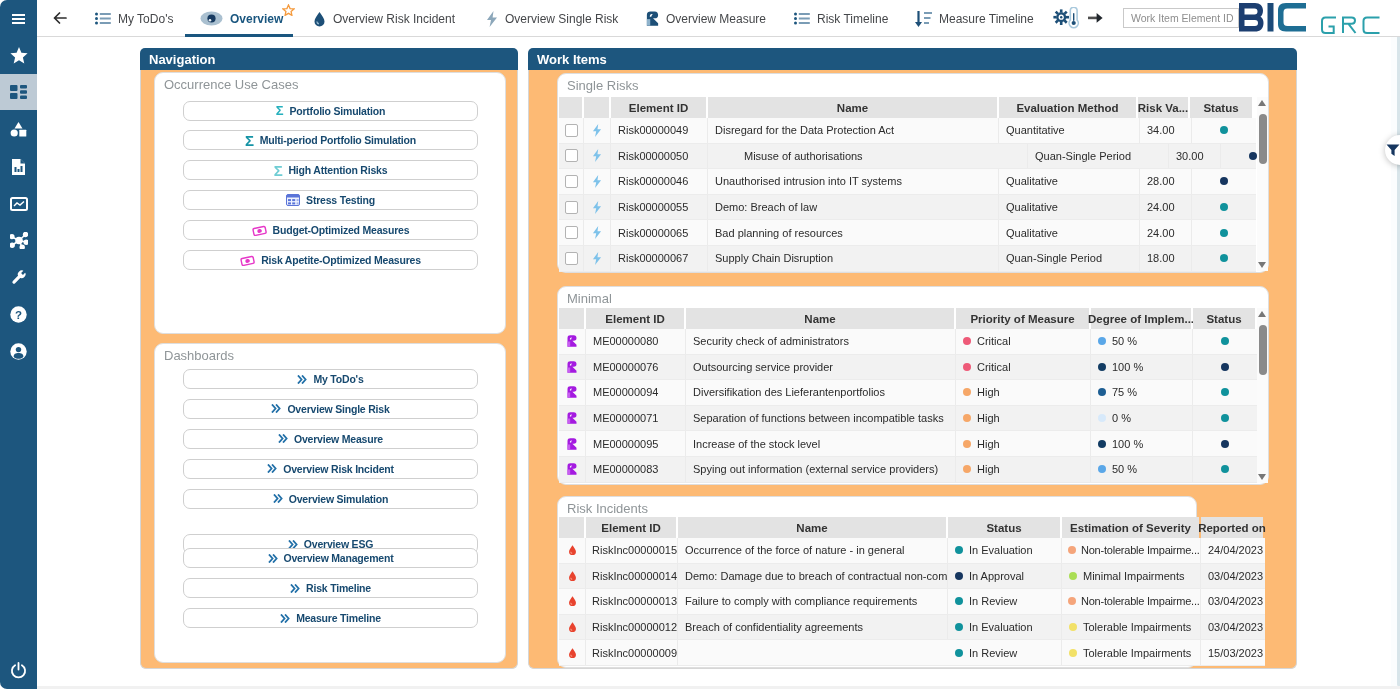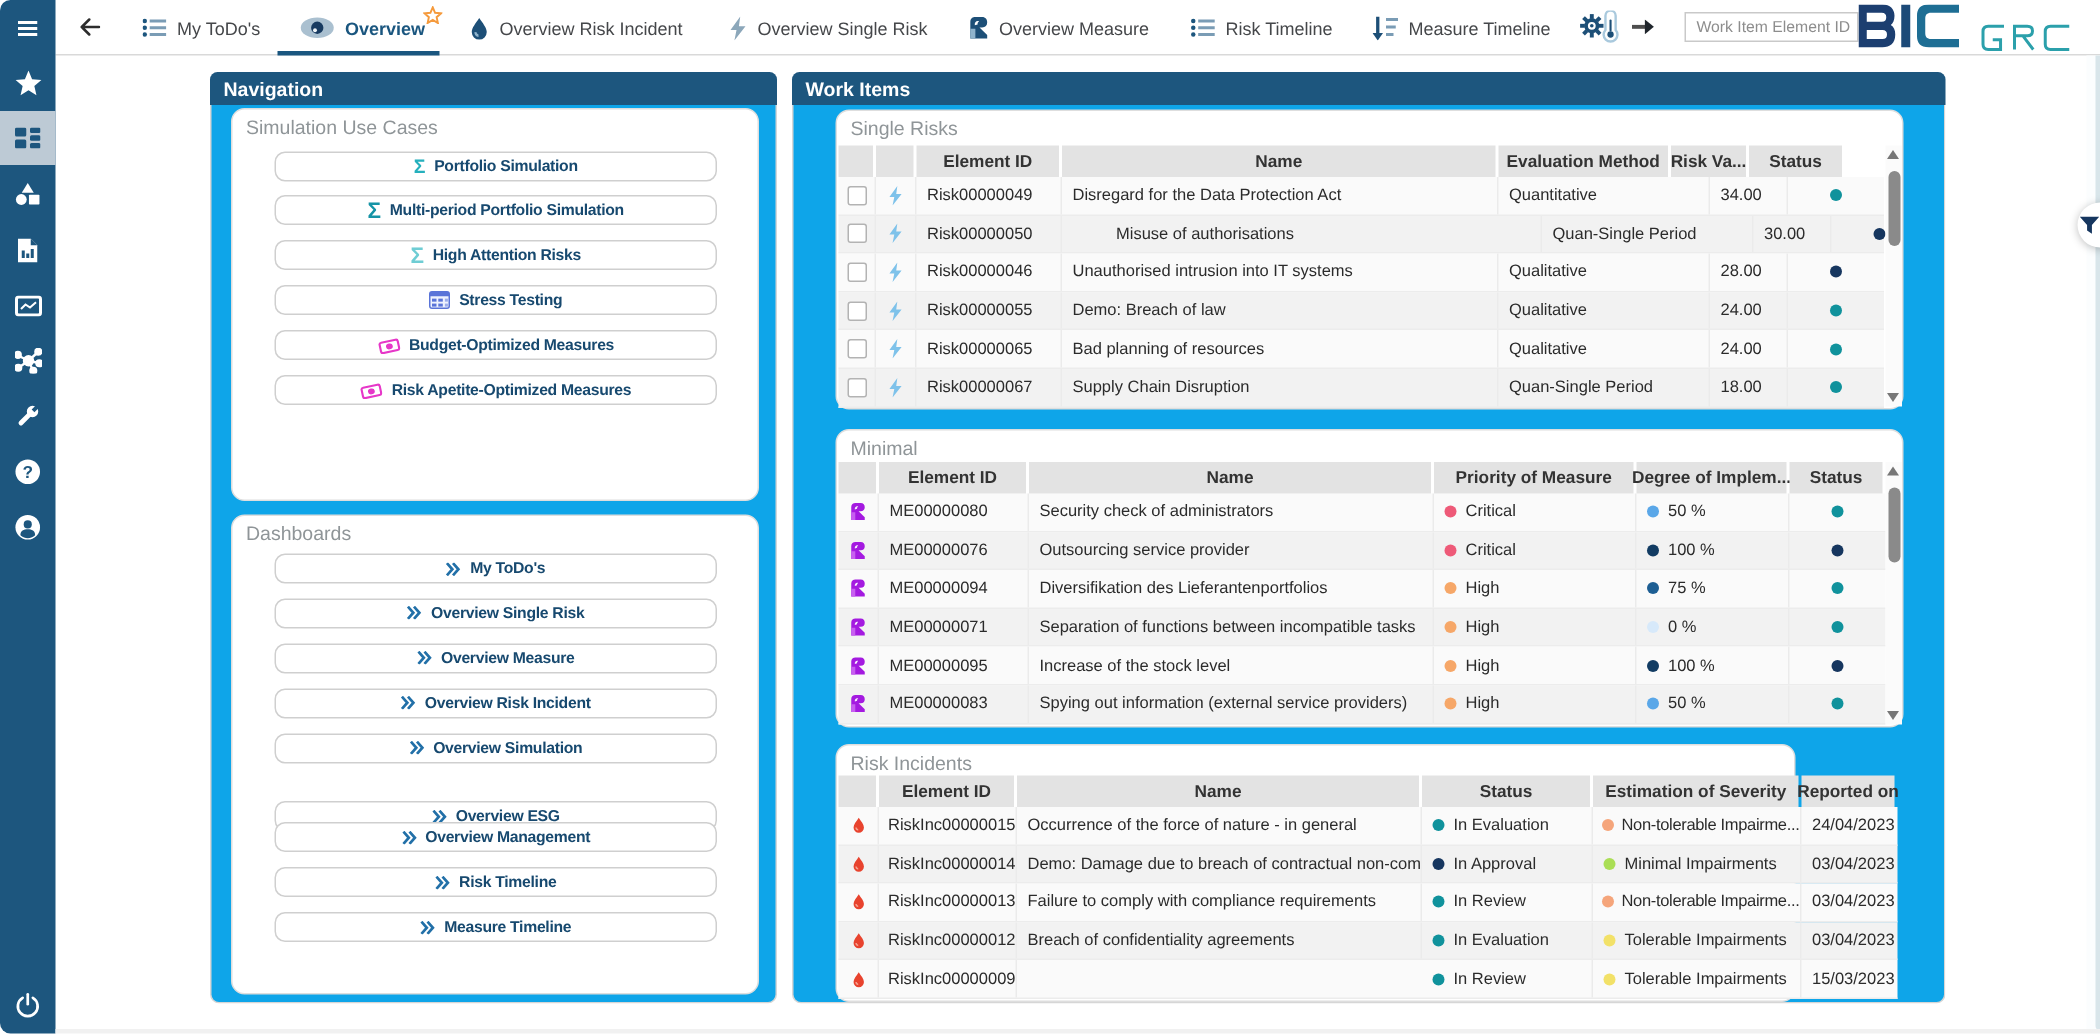--- a/index.html
+++ b/index.html
@@ -30,21 +30,21 @@
 
 #rightstrip { position:absolute; left:1391px; top:37px; width:9px; height:652px;
   background:#fbfdfe; }
 #rightedge { position:absolute; left:1397px; top:37px; width:3px; height:650px;
   background:#d8e5ea; border-radius:0 0 0 7px; }
 #floatbtn { position:absolute; left:1385px; top:135px; width:30px; height:30px;
   border-radius:50%; background:#fff; box-shadow:0 1px 6px rgba(0,0,0,.25); }
 #floatbtn svg { position:absolute; left:1px; top:9px; }
 
 
-.panel { position:absolute; background:#0ea5e9; border:1px solid #d6d6d6;
+.panel { position:absolute; background:#fdba74; border:1px solid #d6d6d6;
   border-top:none; border-radius:0 0 6px 6px; }
 .phead { position:absolute; left:-1px; top:-22px; height:22px; right:-1px;
   background:#1d567e; border-radius:5px 5px 0 0; color:#fff; font-size:13px;
   font-weight:bold; display:flex; align-items:center; padding-left:9px; }
 #navpanel { left:140px; top:70px; width:378px; height:599px; }
 #workpanel { left:528px; top:70px; width:769px; height:599px; }
 
 .card { position:absolute; background:#fff; border:1px solid #dedede;
   border-radius:9px; }
 .ctitle { position:absolute; left:9px; top:4px; font-size:13px; color:#8f9598; }
@@ -323,21 +323,21 @@
 <div id="rightedge"></div>
 <div id="floatbtn">
     <svg width="14" height="13" viewBox="0 0 13 12">
       <path fill="#16365f" d="M0.5 0.5 H12.5 L8 5.5 V11 L5 9 V5.5 Z"></path>
     </svg>
   </div>
 
 <div id="navpanel" class="panel">
   <div class="phead">Navigation</div>
   <div class="card" id="navcard1" style="left:13px; top:2px; width:352px; height:262px;">
-    <div class="ctitle">Simulation Use Cases</div>
+    <div class="ctitle">Occurrence Use Cases</div>
     <div class="nbtn" style="top:27.5px;"><span class="ic" style="color:#25b0bd;font-size:13px;font-weight:bold;">Σ</span>Portfolio Simulation</div>
     <div class="nbtn" style="top:57.4px;"><span class="ic" style="color:#1694a6;font-size:15px;font-weight:bold;">Σ</span>Multi-period Portfolio Simulation</div>
     <div class="nbtn" style="top:87.3px;"><span class="ic" style="color:#6fcdd4;font-size:15px;font-weight:bold;">Σ</span>High Attention Risks</div>
     <div class="nbtn" style="top:147.1px;"><span class="ic">
           <svg width="15" height="11" viewBox="0 0 17 12">
             <g transform="rotate(-12 8.5 6)">
               <rect x="1.5" y="2.5" width="14" height="8" rx="1.5" fill="#fff" stroke="#e637c8" stroke-width="1.6"></rect>
               <ellipse cx="8.5" cy="6.5" rx="2.6" ry="2.2" fill="#e637c8"></ellipse>
             </g>
           </svg>
@@ -445,21 +445,21 @@
 <div id="workpanel" class="panel">
   <div class="phead">Work Items</div>
   <div class="card" id="wicard1" style="left:28px; top:3px; width:712px; height:200px;">
     <div class="ctitle">Single Risks</div>
     <div class="tbl" style="left:1px; top:23px; width:697px;">
       <div class="thead">
           <div class="th" style="width:23px;"></div>
           <div class="th" style="width:25px;"></div>
           <div class="th" style="width:95px;">Element ID</div>
           <div class="th" style="width:289px;">Name</div>
-          <div class="th" style="width:113px;">Evaluation Method</div>
+          <div class="th" style="width:137px;">Evaluation Method</div>
           <div class="th" style="width:50px;">Risk Va...</div>
           <div class="th" style="width:62px;">Status</div>
         </div>
       <div class="trow odd">
           <div class="td" style="width:25px;justify-content:center;">
             <span class="cb"></span>
           </div>
           <div class="td" style="width:27px;justify-content:center;">
             <svg width="10" height="13" viewBox="0 0 12 16">
               <path fill="#7ec2ea" d="M7.5 0 L1 9 H5 L3.6 16 L11 6.5 H6.6 Z"></path>

